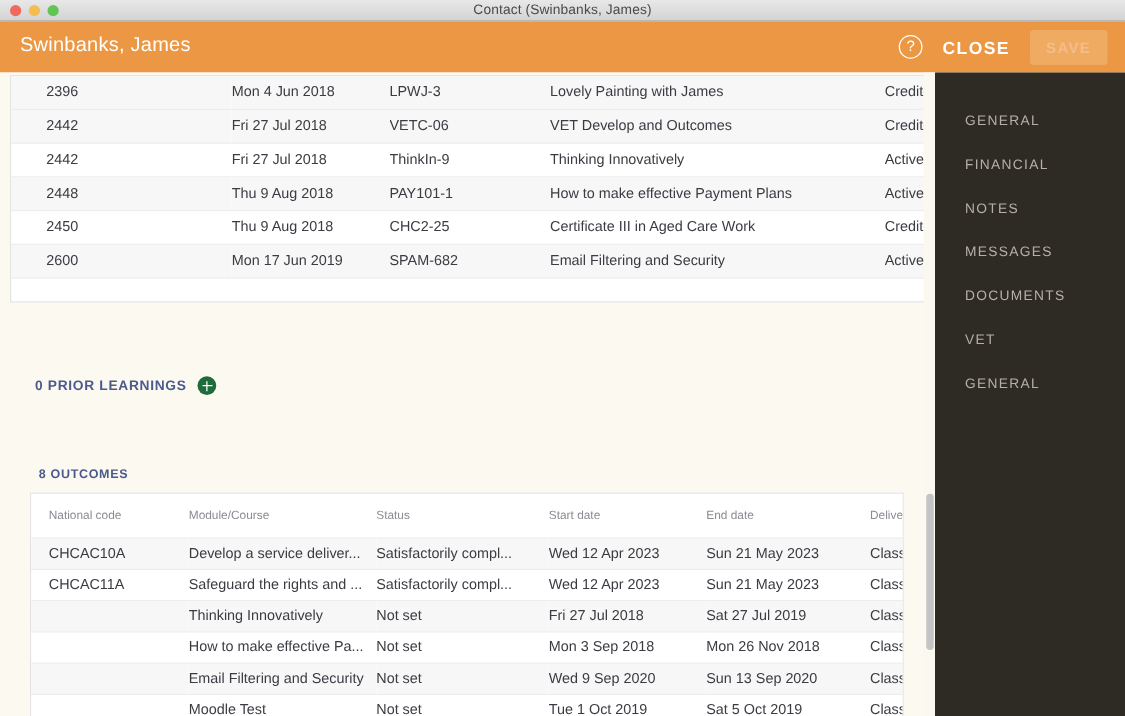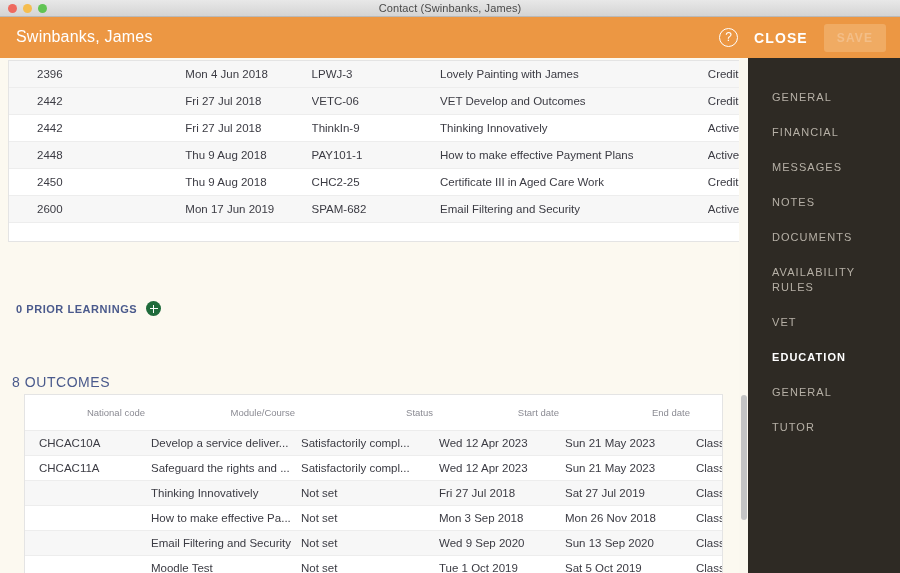--- a/index.html
+++ b/index.html
@@ -124,21 +124,21 @@
     border: 1px solid #e4e4e4;
     box-sizing: border-box;
     overflow: hidden;
   }
   table.grid {
     border-collapse: collapse;
     width: 100%;
     table-layout: fixed;
   }
   table.grid th {
-    text-align: right;
+    text-align: left;
     font-size: 9.5px;
     font-weight: normal;
     color: #8b8b93;
     padding: 12px 6px 12px 0;
     background: #ffffff;
     border-bottom: 1px solid #ececec;
   }
   table.grid td {
     font-size: 11.5px;
     color: #3b3b43;
@@ -176,21 +176,21 @@
     top: 0; left: 0;
     width: 6px;
     height: 128px;
     border-radius: 3px;
     background: #c6c6c6;
   }
 
   
   .section-link {
     position: absolute;
-    left: 16px;
+    left: 28px;
     display: flex;
     align-items: center;
     gap: 9px;
     text-align: right;
   }
   .section-link .lbl {
     font-size: 11px;
     font-weight: bold;
     color: #4A5A8C;
     letter-spacing: 0.55px;
@@ -213,23 +213,23 @@
   }
   .plus-btn::after {
     left: 6.7px; top: 3.5px;
     width: 1.6px; height: 8px;
   }
   #prior-learnings-row { top: 243px; }
 
   
   .section-title {
     position: absolute;
-    left: 12px;
-    font-size: 14px;
-    font-weight: normal;
+    left: 31px;
+    font-size: 10px;
+    font-weight: bold;
     color: #4A5A8C;
     letter-spacing: 0.55px;
   }
   #outcomes-title { top: 316px; }
 
   #table-outcomes {
     left: 24px; top: 336px;
     width: 699px;
     height: 208px;
   }
@@ -429,23 +429,20 @@
     </div>
   </div>
 
   <div class="page-scrollbar">
     <div class="thumb"></div>
   </div>
 
   <div class="sidebar" id="sidebar-nav">
       <div class="side-item">GENERAL</div>
       <div class="side-item">FINANCIAL</div>
+      <div class="side-item">NOTES</div>
       <div class="side-item">MESSAGES</div>
-      <div class="side-item">NOTES</div>
       <div class="side-item">DOCUMENTS</div>
-      <div class="side-item">AVAILABILITY RULES</div>
       <div class="side-item">VET</div>
-      <div class="side-item active">EDUCATION</div>
       <div class="side-item">GENERAL</div>
-      <div class="side-item">TUTOR</div>
     </div>
 
 </div>
 
 </body></html>

